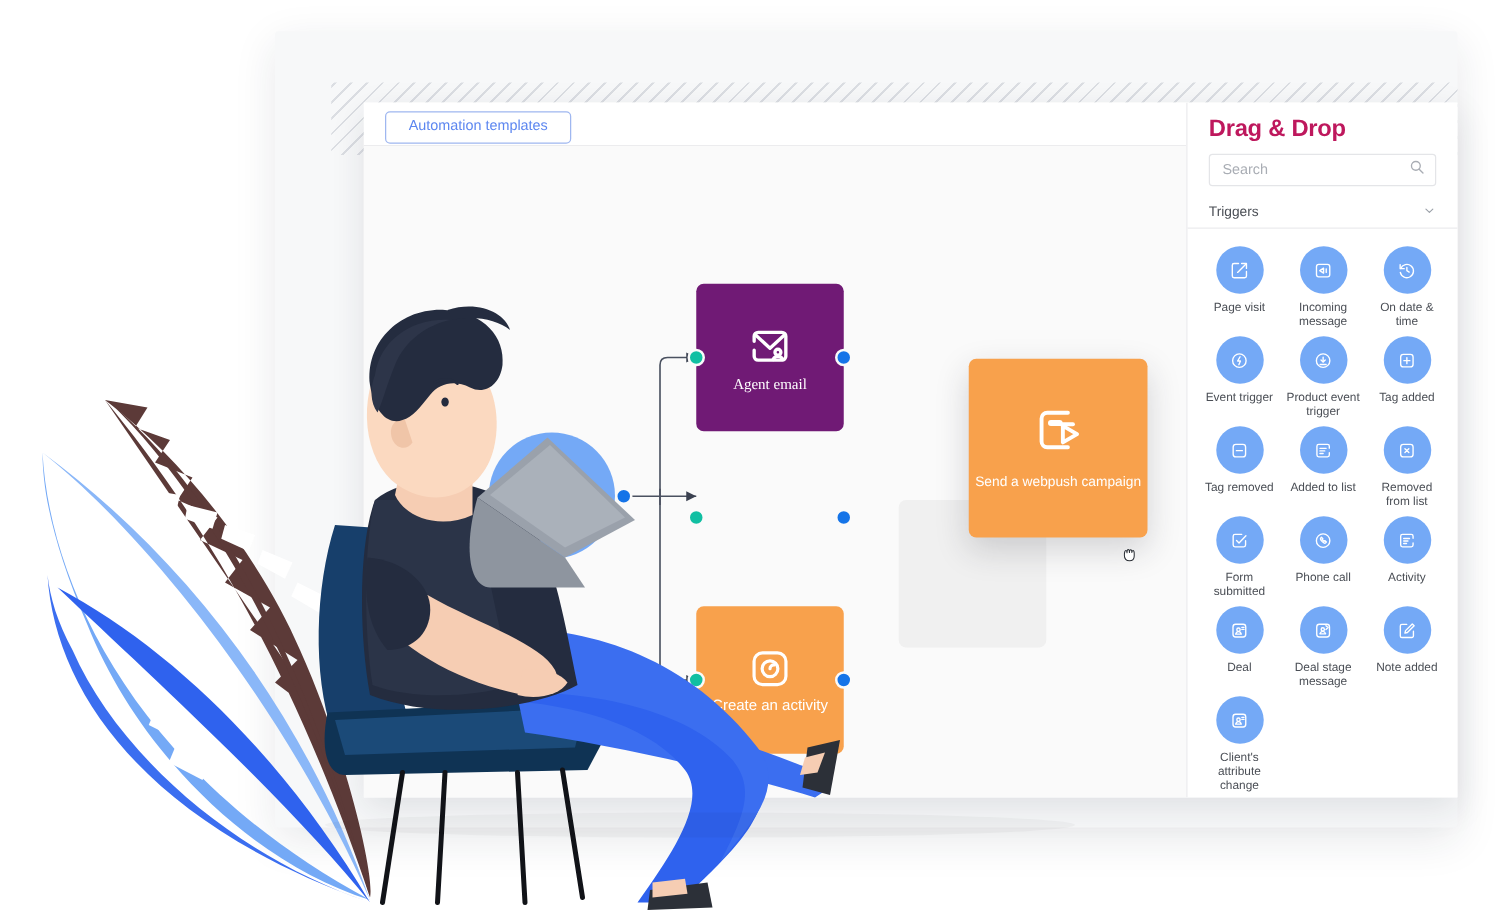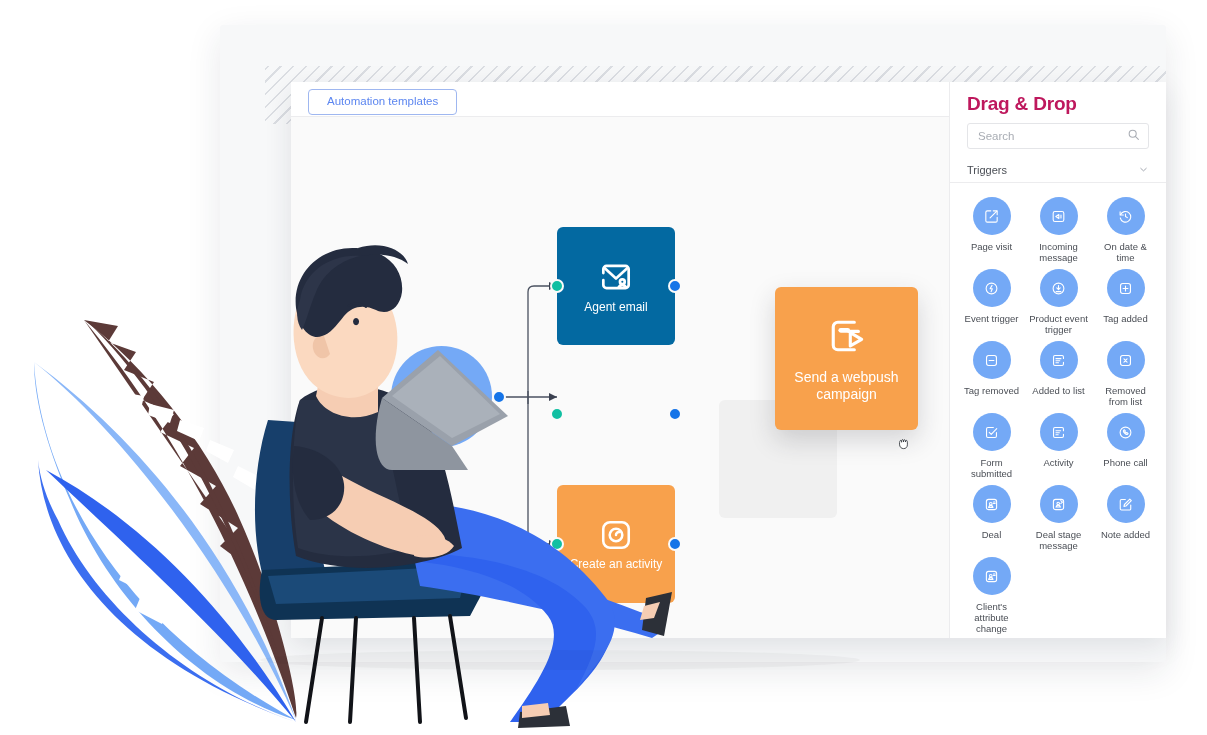--- a/index.html
+++ b/index.html
@@ -55,21 +55,22 @@
   .node .lbl{font-size:12px;line-height:14px;text-align:center;
         margin-top:4px;white-space:pre-line;}
   .node svg{display:block;}
 
   .n-trigger{
     left:100px;top:229px;width:101px;height:101px;border-radius:50%;
     background:#74a9f6;
   }
   .n-email{
     left:266px;top:110px;width:118px;height:118px;border-radius:6px;
-    background:#0369a1;
+    background:#701a75;
+    font-family:Liberation Serif, serif;
   }
   .n-filters{
     left:266px;top:238px;width:118px;height:118px;background:#6c64dd;
     clip-path:polygon(30% 0,70% 0,100% 30%,100% 70%,70% 100%,30% 100%,0 70%,0 30%);
   }
   .n-activity{
     left:266px;top:368px;width:118px;height:118px;border-radius:6px;
     background:#f8a14c;
   }
 
@@ -77,21 +78,21 @@
   .drop-ph{
     position:absolute;left:428px;top:283px;width:118px;height:118px;
     background:#ededed;border-radius:6px;opacity:.85;
   }
   .drag-node{
     position:absolute;left:484px;top:170px;width:143px;height:143px;
     border-radius:6px;background:#f8a14c;color:#fff;
     display:flex;flex-direction:column;align-items:center;justify-content:center;
     box-shadow:0 10px 26px rgba(40,40,50,.18);
   }
-  .drag-node .lbl{font-size:14px;line-height:17px;text-align:center;margin-top:7px;}
+  .drag-node .lbl{font-size:11px;line-height:17px;text-align:center;margin-top:7px;}
   .grab-cursor{position:absolute;left:604px;top:317px;width:18px;height:18px;}
 
   
   .dot{position:absolute;width:14px;height:14px;border-radius:50%;
        border:2px solid #fafafa;box-sizing:border-box;}
   .dot.out{background:#1574e8;}
   .dot.in{background:#11bfa2;}
 
   
   .sidebar{
@@ -344,34 +345,34 @@
               <svg width="17" height="17" viewBox="0 0 24 24" fill="none" stroke="#fff" stroke-width="1.55" stroke-linecap="round" stroke-linejoin="round">
                 <path d="M19 12.2V17a2 2 0 0 1-2 2H7a2 2 0 0 1-2-2V7a2 2 0 0 1 2-2h7.6"></path>
                 <path d="M8.8 11.8l2.8 2.8L19.4 6.6"></path>
               </svg>
             </div>
             <div class="sb-lbl" style="white-space: pre-line;">Form submitted</div>
           </div>
           <div class="sb-item">
             <div class="sb-circ">
               <svg width="17" height="17" viewBox="0 0 24 24" fill="none" stroke="#fff" stroke-width="1.55" stroke-linecap="round" stroke-linejoin="round">
+                <circle cx="12" cy="12" r="7.6"></circle>
+                <path d="M9.3 9.1c-.5.5-.5 1.3.2 2.3.8 1.1 2 2.3 3.1 3 .9.6 1.7.6 2.2.1l.9-.9-1.8-1.6-.9.7-2-2 .7-.9-1.6-1.7z"></path>
+              </svg>
+            </div>
+            <div class="sb-lbl" style="white-space: pre-line;">Phone call</div>
+          </div>
+          <div class="sb-item">
+            <div class="sb-circ">
+              <svg width="17" height="17" viewBox="0 0 24 24" fill="none" stroke="#fff" stroke-width="1.55" stroke-linecap="round" stroke-linejoin="round">
                 <path d="M19 9.4V7a2 2 0 0 0-2-2H7a2 2 0 0 0-2 2v10a2 2 0 0 0 2 2h10a2 2 0 0 0 2-2v-2.4"></path>
                 <path d="M8.4 9.6h6.6M8.4 12.4h4.8M8.4 15.2h3.2"></path>
               </svg>
             </div>
             <div class="sb-lbl" style="white-space: pre-line;">Activity</div>
-          </div>
-          <div class="sb-item">
-            <div class="sb-circ">
-              <svg width="17" height="17" viewBox="0 0 24 24" fill="none" stroke="#fff" stroke-width="1.55" stroke-linecap="round" stroke-linejoin="round">
-                <circle cx="12" cy="12" r="7.6"></circle>
-                <path d="M9.3 9.1c-.5.5-.5 1.3.2 2.3.8 1.1 2 2.3 3.1 3 .9.6 1.7.6 2.2.1l.9-.9-1.8-1.6-.9.7-2-2 .7-.9-1.6-1.7z"></path>
-              </svg>
-            </div>
-            <div class="sb-lbl" style="white-space: pre-line;">Phone call</div>
           </div>
           <div class="sb-item">
             <div class="sb-circ">
               <svg width="17" height="17" viewBox="0 0 24 24" fill="none" stroke="#fff" stroke-width="1.55" stroke-linecap="round" stroke-linejoin="round">
                 <rect x="4.8" y="4.8" width="14.4" height="14.4" rx="3"></rect>
                 <circle cx="11" cy="11" r="1.9"></circle>
                 <path d="M7.8 16c.6-1.9 2-2.8 3.2-2.8s2.6.9 3.2 2.8z"></path>
                 <path d="M14.8 8.4h2.4M14.8 10.6h2.4"></path>
               </svg>
             </div>

